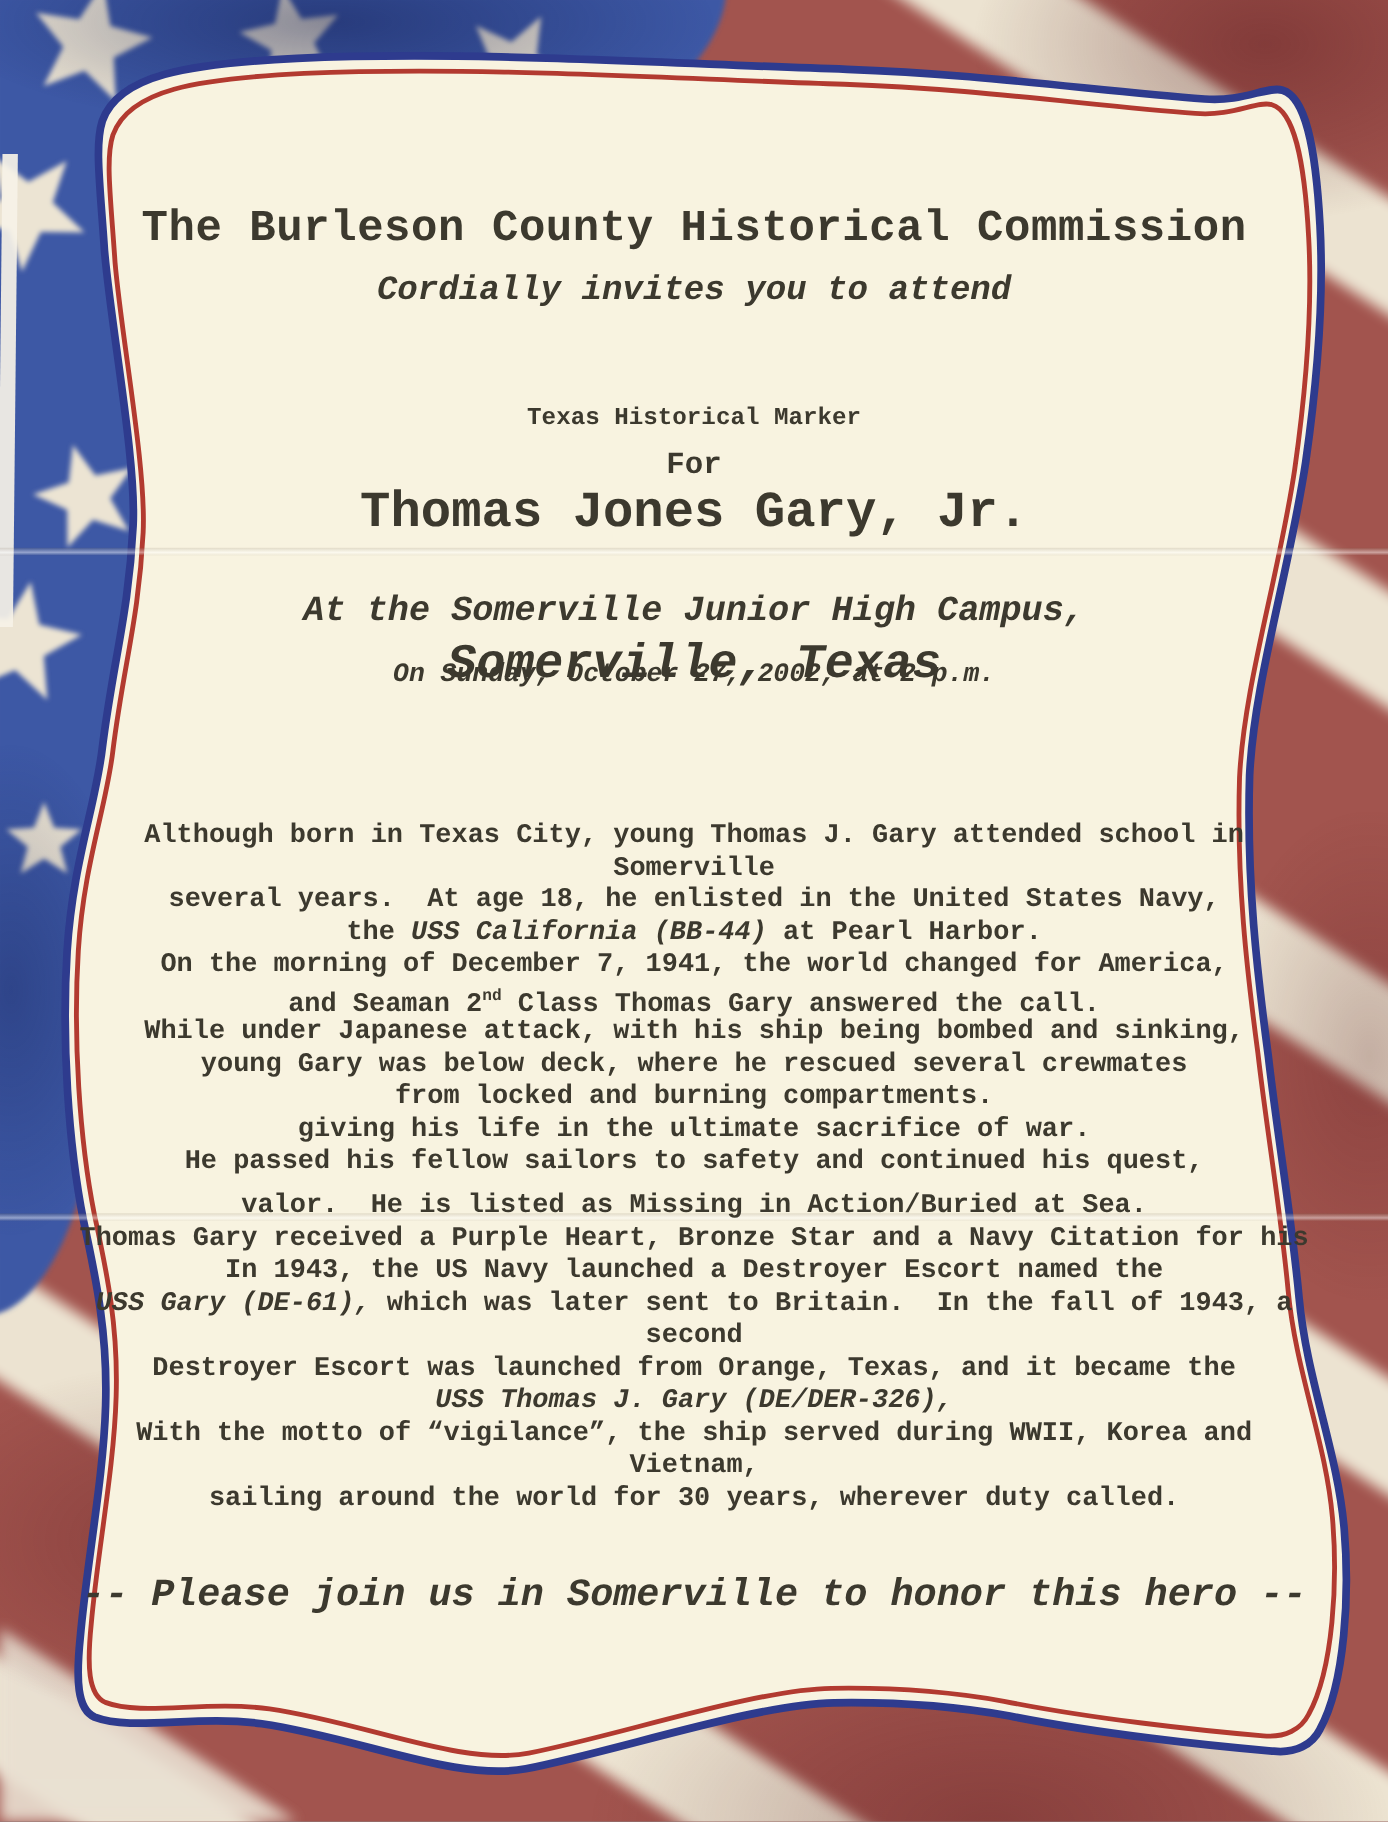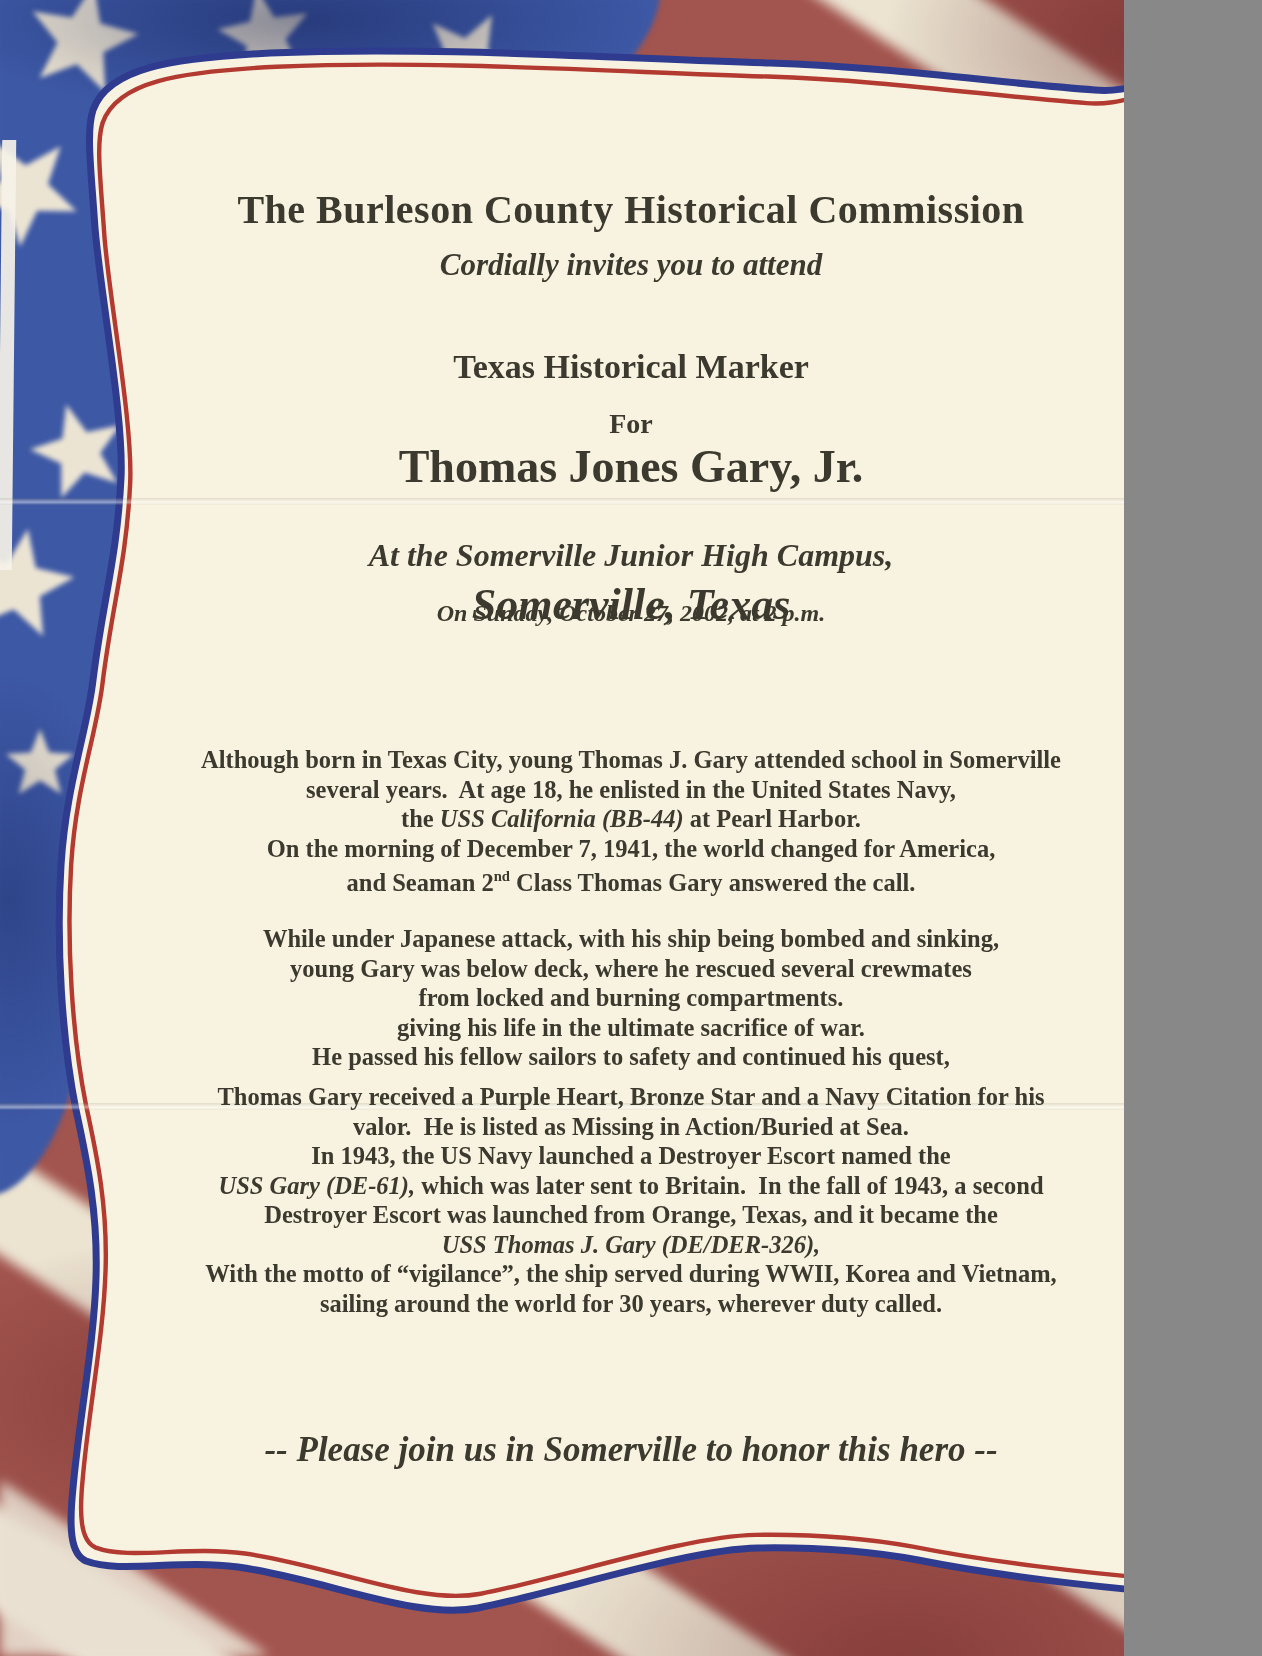--- a/index.html
+++ b/index.html
@@ -1,18 +1,18 @@
 <!DOCTYPE html>
 <html style="--panel: #f8f3e0; --border_blue: #2e3b8e; --border_red: #b23a30; --canton: #3d59a5; --stripe_red: #a2544e; --stripe_white: #ece3d1; --star: #ece4d3; --text: #3c392e;"><head>
 <meta charset="utf-8">
 <style>
   html,body{margin:0;padding:0;background:#888;}
   .page{
-    position:relative;width:1124px;height:1656px;overflow:hidden;
-    font-family:Liberation Serif, serif;
+    position:relative;width:1262px;height:1656px;overflow:hidden;
+    font-family:Liberation Mono, monospace;
     color:var(--text,#3c392e);
   }
   .bg-svg,.panel-svg{position:absolute;left:0;top:0;}
   .wash{
     position:absolute;inset:0;pointer-events:none;
     background:
       radial-gradient(ellipse 500px 140px at 300px 20px, rgba(15,25,75,.45), transparent 70%),
       radial-gradient(ellipse 160px 320px at 10px 900px, rgba(15,25,75,.30), transparent 70%),
       radial-gradient(ellipse 380px 230px at 1150px 40px, rgba(80,20,25,.38), transparent 70%),
       radial-gradient(ellipse 200px 320px at 1245px 960px, rgba(80,20,25,.25), transparent 70%),
@@ -28,21 +28,21 @@
     background:linear-gradient(180deg, rgba(110,95,70,.16), rgba(255,255,255,.45) 60%, rgba(110,95,70,.07));
   }
   .crease-1{top:498px;} .crease-2{top:1103px;}
 
   .content{position:absolute;left:0;top:0;width:1232px;height:100%;}
   .content > div{position:absolute;left:60px;right:30px;text-align:center;font-weight:bold;}
 
   .org-title     {top:186px;font-size:40px;letter-spacing:.5px;}
   .invite-1      {top:247px;font-size:31px;font-style:italic;}
   .invite-2      {top:288px;font-size:31px;font-style:italic;}
-  .marker-title  {top:348px;font-size:34px;}
+  .marker-title  {top:367px;font-size:22px;}
   .marker-for    {top:408px;font-size:28px;}
   .honoree       {top:440px;font-size:46px;}
   .loc-1         {top:537px;font-size:32px;font-style:italic;}
   .loc-2         {top:579px;font-size:44px;font-style:italic;}
   .datetime      {top:600px;font-size:24px;font-style:italic;}
   .para          {font-size:24.5px;line-height:29.5px;}
   .para-1{top:745px;} .para-2{top:924px;} .para-3{top:1082px;}
   .closing       {top:1430px;font-size:35px;font-style:italic;}
 
   .para-line{white-space:pre-wrap;}
@@ -139,22 +139,22 @@
         <div class="para-line"><span>and Seaman 2</span><span class="sup">nd</span><span> Class Thomas Gary answered the call.</span></div>
       </div>
     <div class="para para-2">
         <div class="para-line"><span>While under Japanese attack, with his ship being bombed and sinking,</span></div>
         <div class="para-line"><span>young Gary was below deck, where he rescued several crewmates</span></div>
         <div class="para-line"><span>from locked and burning compartments.</span></div>
         <div class="para-line"><span>giving his life in the ultimate sacrifice of war.</span></div>
         <div class="para-line"><span>He passed his fellow sailors to safety and continued his quest,</span></div>
       </div>
     <div class="para para-3">
+        <div class="para-line"><span>valor.  He is listed as Missing in Action/Buried at Sea.</span></div>
         <div class="para-line"><span>Thomas Gary received a Purple Heart, Bronze Star and a Navy Citation for his</span></div>
-        <div class="para-line"><span>valor.  He is listed as Missing in Action/Buried at Sea.</span></div>
         <div class="para-line"><span>In 1943, the US Navy launched a Destroyer Escort named the</span></div>
         <div class="para-line"><span class="i">USS Gary (DE-61),</span><span> which was later sent to Britain.  In the fall of 1943, a second</span></div>
         <div class="para-line"><span>Destroyer Escort was launched from Orange, Texas, and it became the</span></div>
         <div class="para-line"><span class="i">USS Thomas J. Gary (DE/DER-326),</span></div>
         <div class="para-line"><span>With the motto of “vigilance”, the ship served during WWII, Korea and Vietnam,</span></div>
         <div class="para-line"><span>sailing around the world for 30 years, wherever duty called.</span></div>
       </div>
     <div class="closing">-- Please join us in Somerville to honor this hero --</div>
   </div>
 </div>

